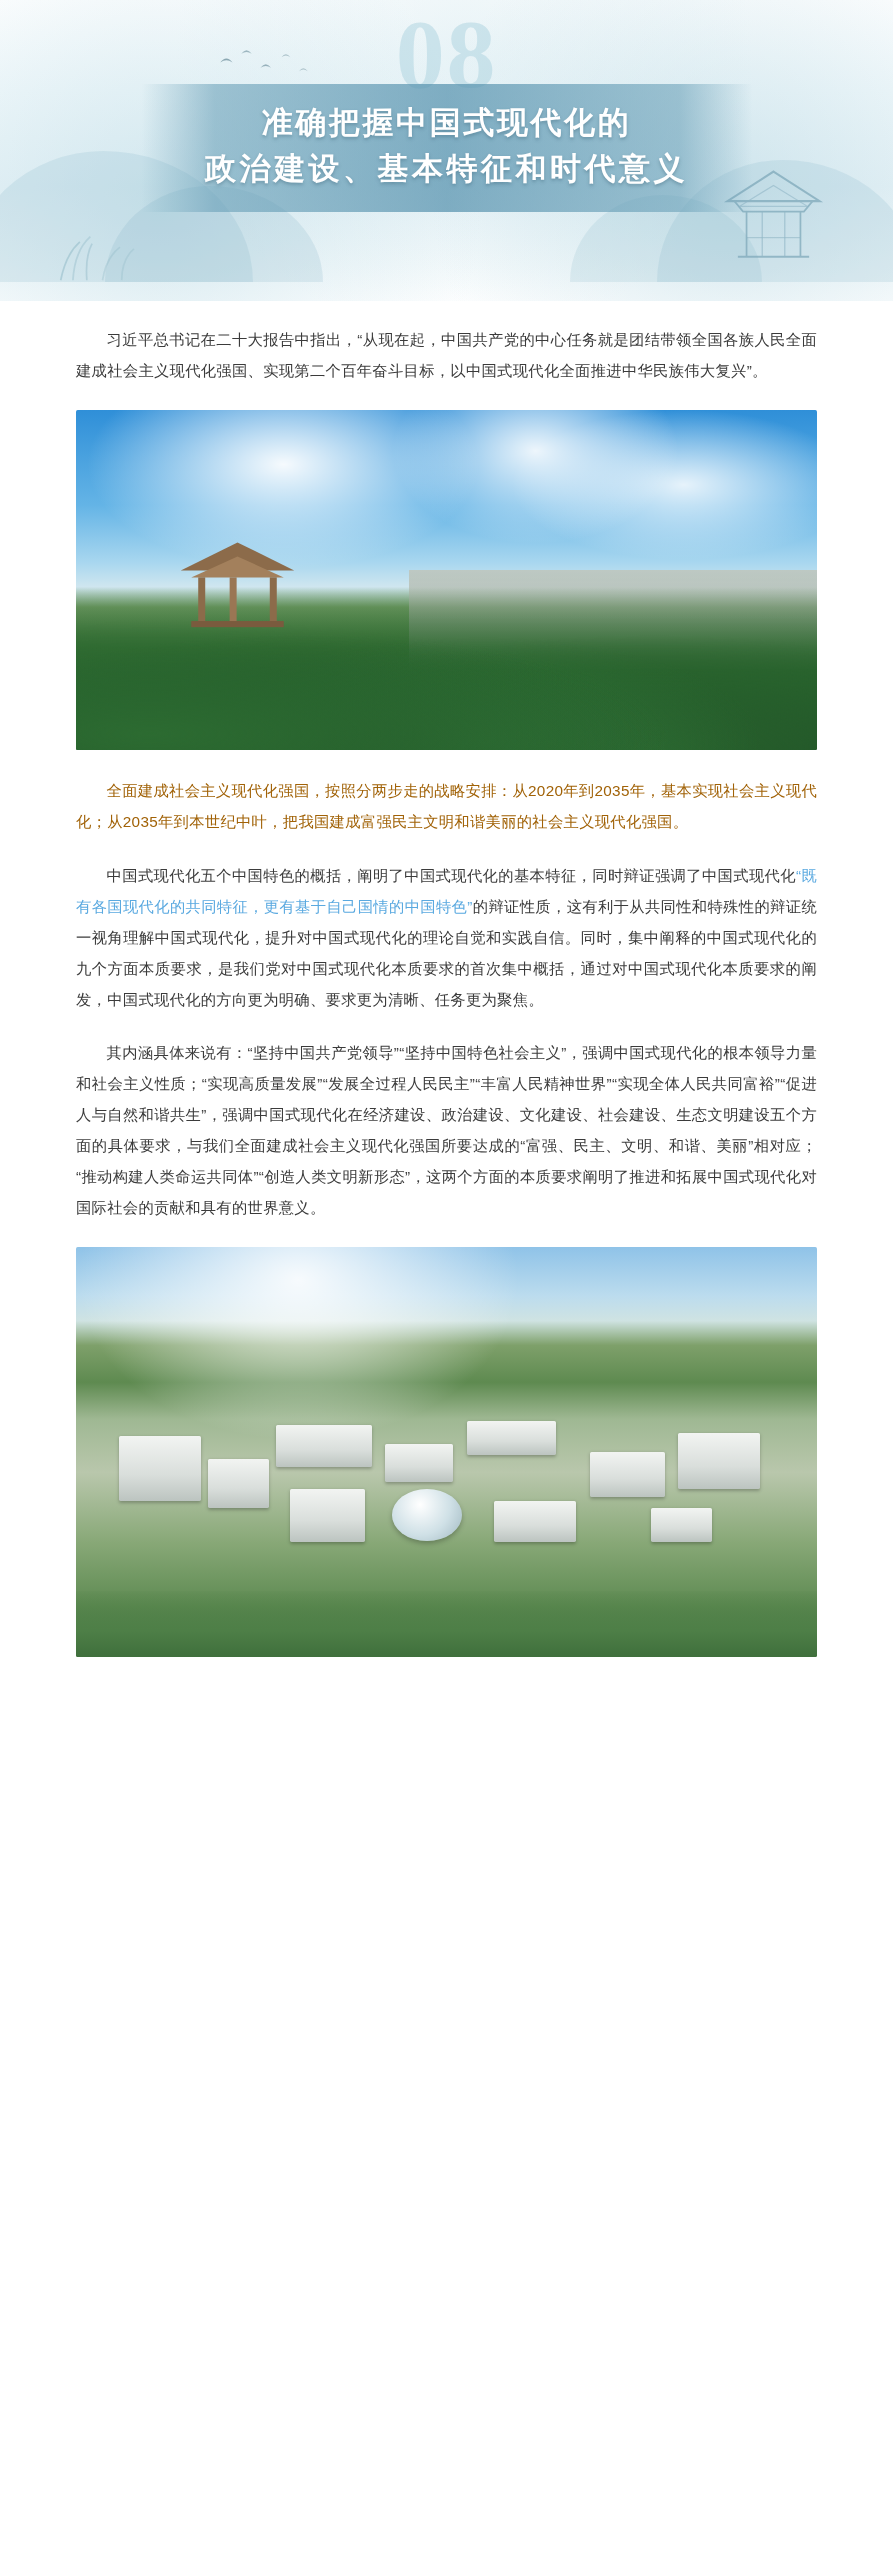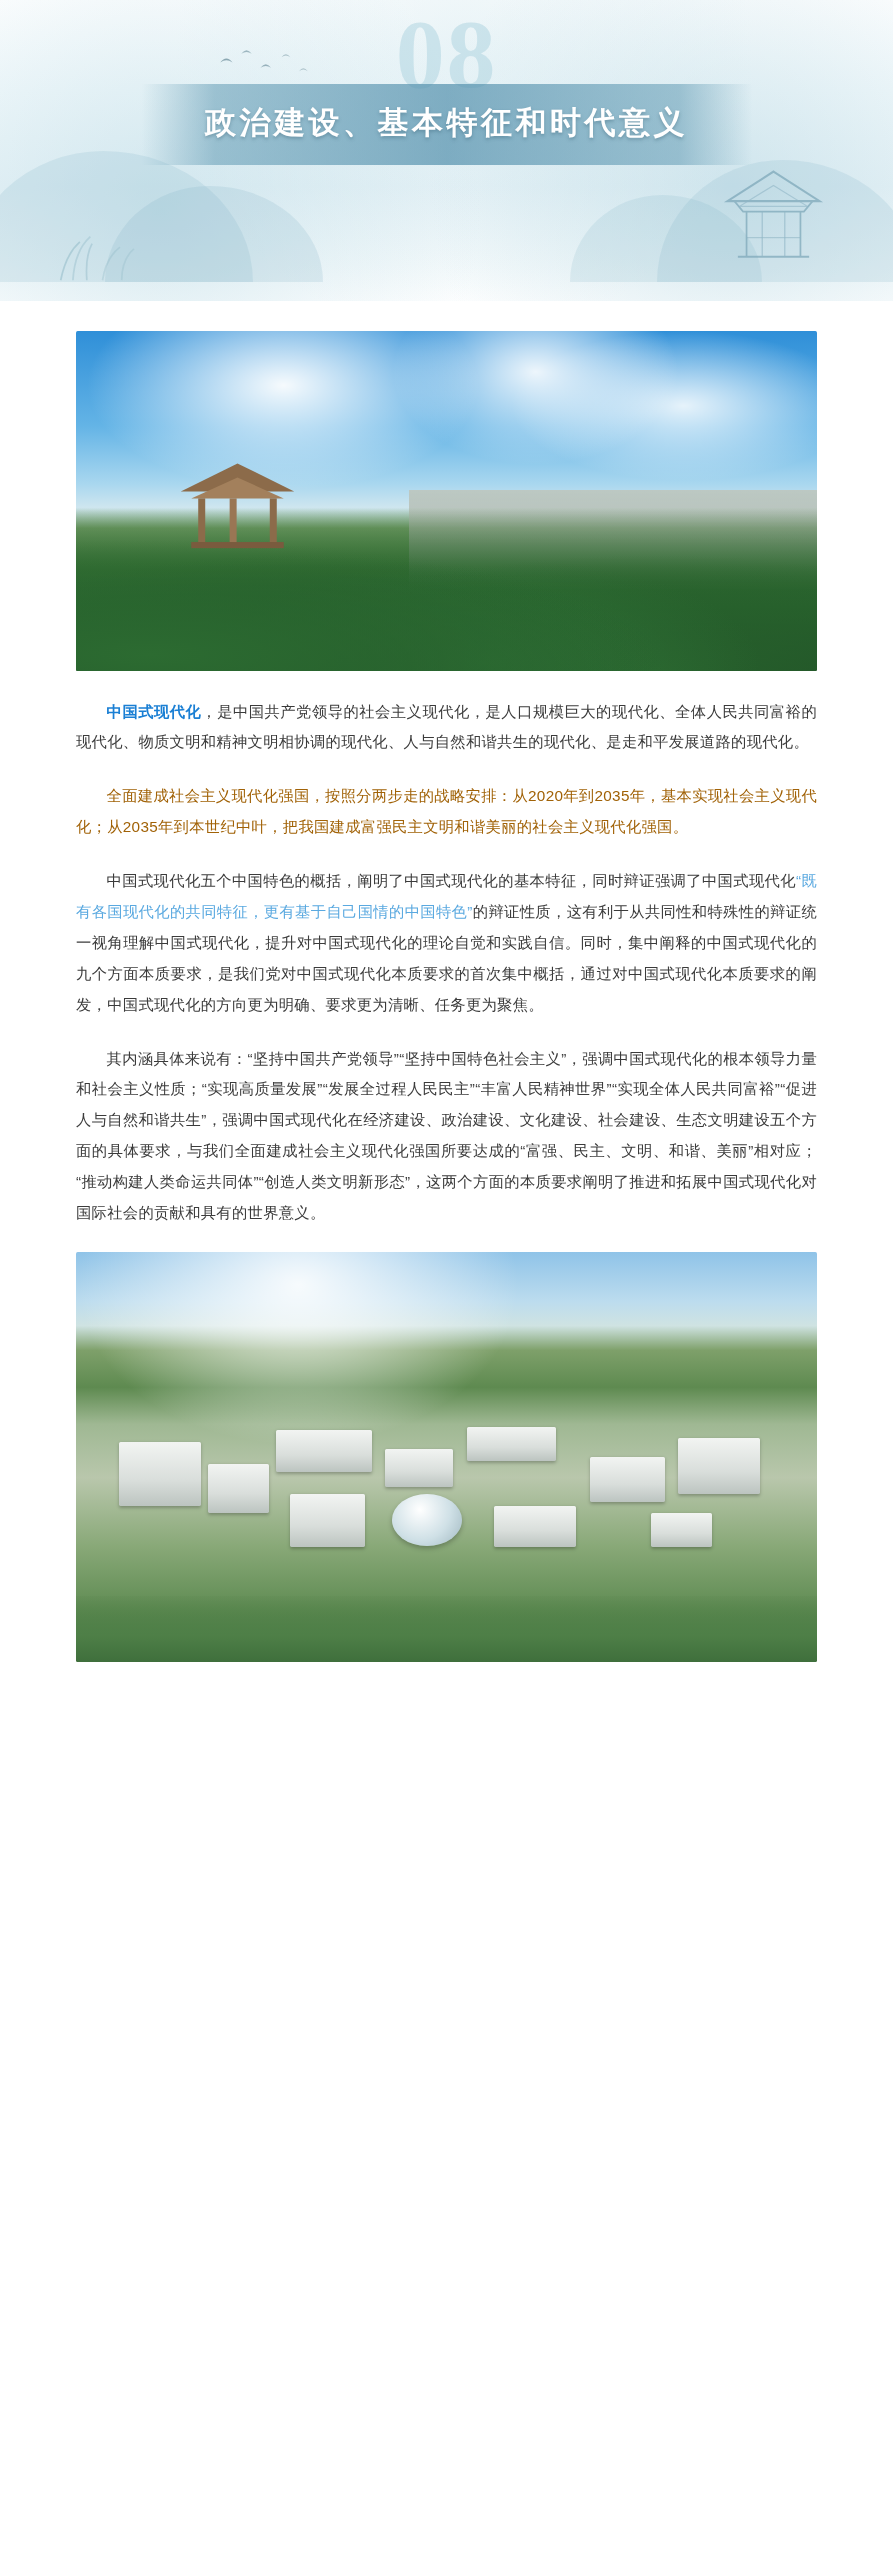--- a/index.html
+++ b/index.html
@@ -251,44 +251,43 @@
 
     <svg class="grass" viewBox="0 0 140 70">
       <path d="M10 68 q6 -30 22 -44" fill="none" stroke="currentColor" stroke-width="2" opacity=".7"></path>
       <path d="M24 68 q2 -34 20 -50" fill="none" stroke="currentColor" stroke-width="2" opacity=".55"></path>
       <path d="M40 68 q-2 -28 6 -42" fill="none" stroke="currentColor" stroke-width="2" opacity=".6"></path>
       <path d="M58 68 q4 -26 20 -38" fill="none" stroke="currentColor" stroke-width="2" opacity=".45"></path>
       <path d="M80 68 q0 -24 14 -36" fill="none" stroke="currentColor" stroke-width="2" opacity=".4"></path>
     </svg>
 
     <div class="title-plate">
+      <div class="title-line">准确把握中国式现代化的</div>
       <div class="title-line second">政治建设、基本特征和时代意义</div>
     </div>
   </div>
 
   <div class="content">
 
+    <p class="para">习近平总书记在二十大报告中指出，“从现在起，中国共产党的中心任务就是团结带领全国各族人民全面建成社会主义现代化强国、实现第二个百年奋斗目标，以中国式现代化全面推进中华民族伟大复兴”。</p>
 
     <div class="photo photo-1">
       <div class="ph1"></div>
       <div class="ph1-city"></div>
       <div class="ph1-trees"></div>
       <svg class="ph1-pav" viewBox="0 0 150 110">
         <path d="M75 4 L140 36 L10 36 Z" fill="#8c6b4a"></path>
         <path d="M75 20 L128 44 L22 44 Z" fill="#a3805c"></path>
         <rect x="30" y="44" width="8" height="52" fill="#8c6b4a"></rect>
         <rect x="112" y="44" width="8" height="52" fill="#8c6b4a"></rect>
         <rect x="66" y="44" width="8" height="52" fill="#9a7654"></rect>
         <rect x="22" y="94" width="106" height="7" fill="#7a5b3e"></rect>
       </svg>
     </div>
 
-    <p class="para">
-      <span class="b-blue">中国式现代化</span><span>，是中国共产党领导的社会主义现代化，是人口规模巨大的现代化、全体人民共同富裕的现代化、物质文明和精神文明相协调的现代化、人与自然和谐共生的现代化、是走和平发展道路的现代化。</span>
-    </p>
 
 
     <p class="para">
       <span class="b-blue-light">全面建成社会主义现代化强国，按照分两步走的战略安排：</span><span class="b-blue-light">从2020年到2035年，基本实现社会主义现代化；从2035年到本世纪中叶，把我国建成富强民主文明和谐美丽的社会主义现代化强国。</span>
     </p>
 
     <p class="para">
       <span>中国式现代化五个中国特色的概括，阐明了中国式现代化的基本特征，同时辩证强调了中国式现代化</span><span class="inline-blue">“既有各国现代化的共同特征，更有基于自己国情的中国特色”</span><span>的辩证性质，这有利于从共同性和特殊性的辩证统一视角理解中国式现代化，提升对中国式现代化的理论自觉和实践自信。同时，集中阐释的中国式现代化的九个方面本质要求，是我们党对中国式现代化本质要求的首次集中概括，通过对中国式现代化本质要求的阐发，中国式现代化的方向更为明确、要求更为清晰、任务更为聚焦。</span>
     </p>
 

